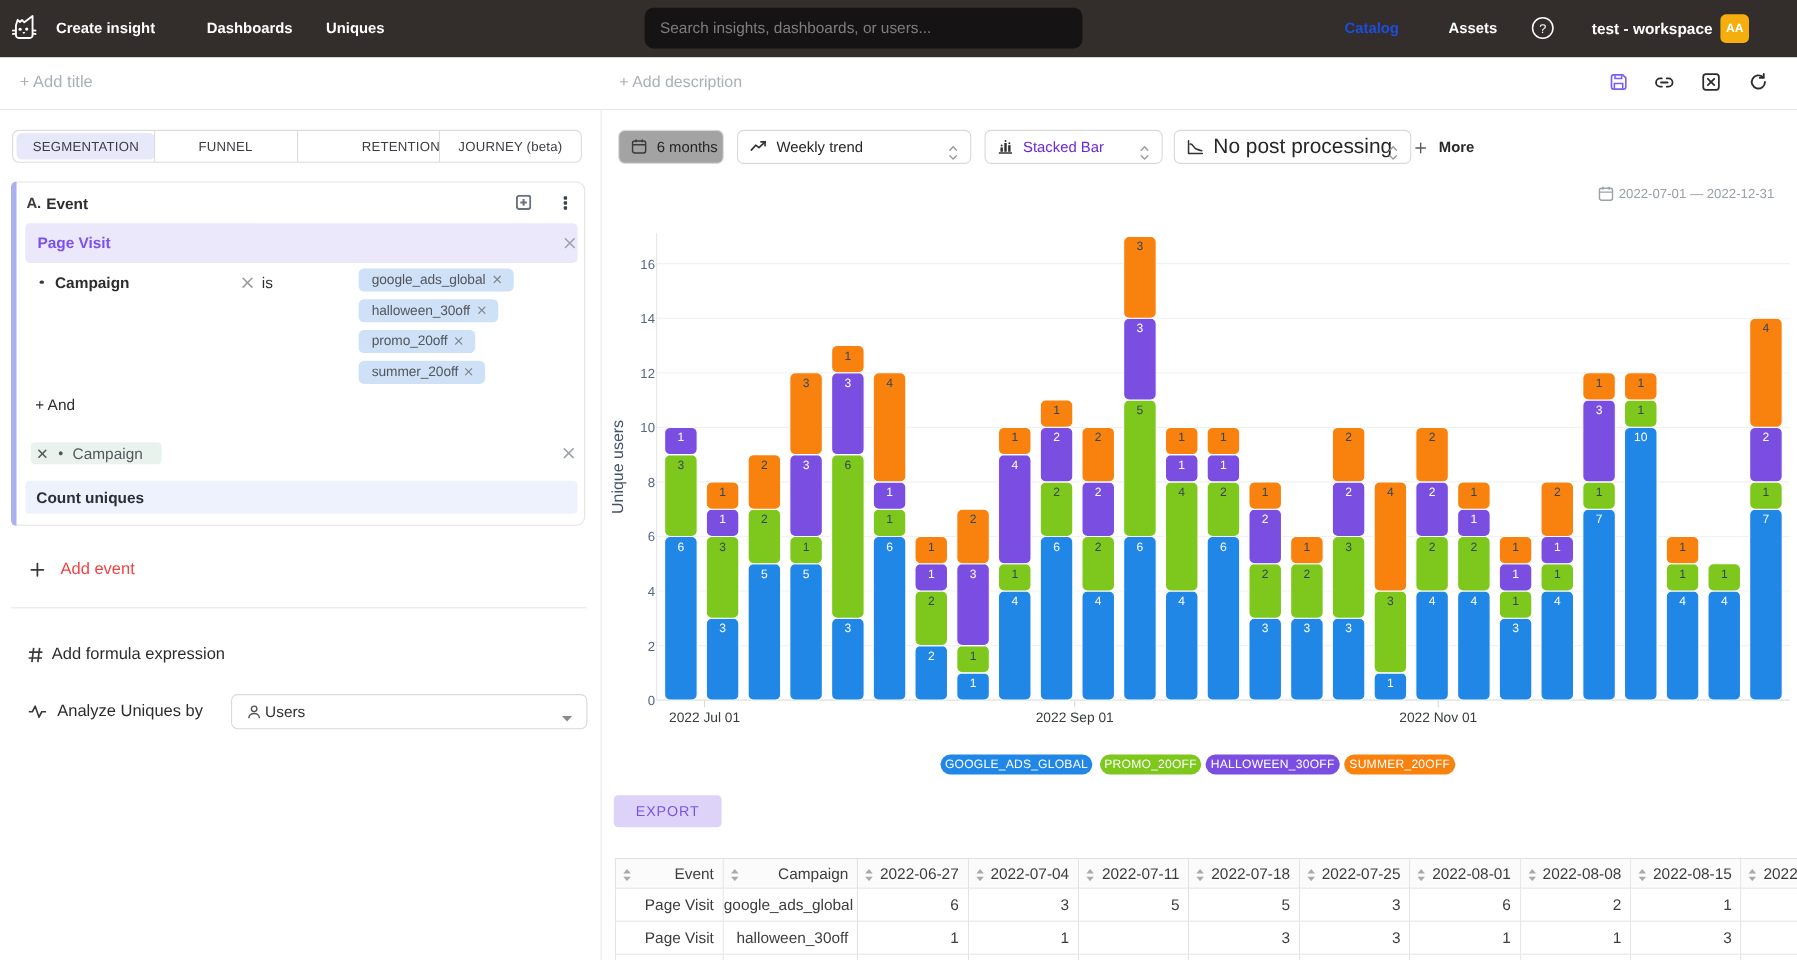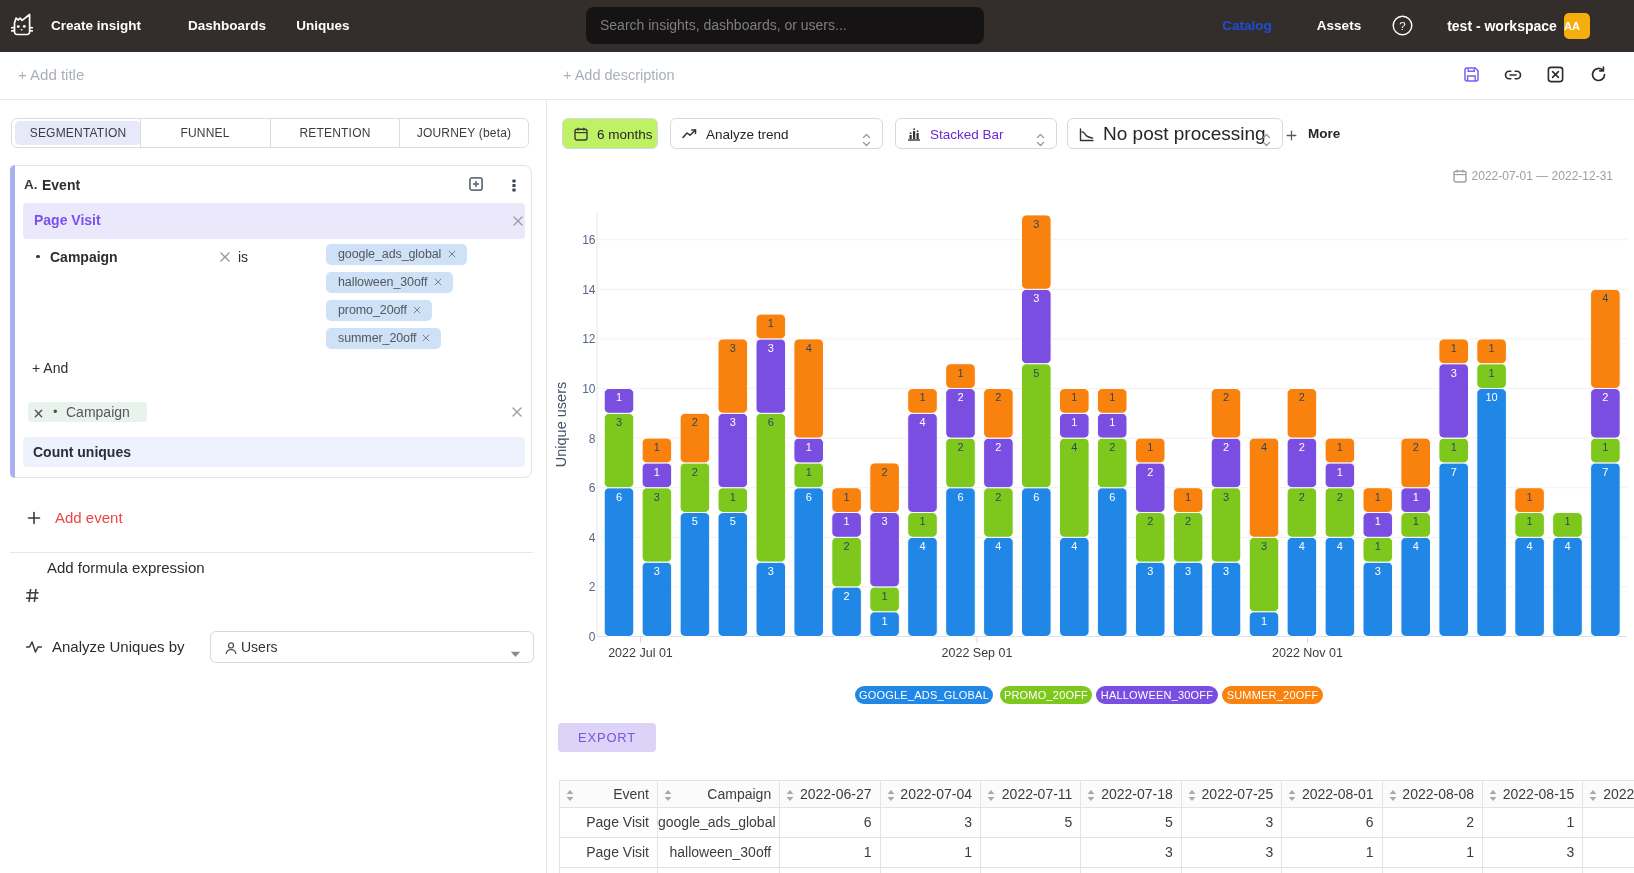--- a/index.html
+++ b/index.html
@@ -20,21 +20,21 @@
 <div style="position:absolute;left:227px;top:0;height:52px;line-height:52px;color:#fff;font-size:13.5px;font-weight:bold;z-index:3;white-space:nowrap;transform:translateX(-50%)">Dashboards</div>
 <div style="position:absolute;left:323px;top:0;height:52px;line-height:52px;color:#fff;font-size:13.5px;font-weight:bold;z-index:3;white-space:nowrap;transform:translateX(-50%)">Uniques</div>
 <div style="position:absolute;left:586px;top:7px;width:398px;height:37px;background:#161314;border-radius:8px;z-index:3;color:#7e7e7e;font-size:14px;line-height:37px;padding-left:14px;box-sizing:border-box">Search insights, dashboards, or users...</div>
 <div style="position:absolute;left:1247px;top:0;height:52px;line-height:52px;color:#1d4ed8;font-size:13.5px;font-weight:bold;z-index:3;white-space:nowrap;transform:translateX(-50%)">Catalog</div>
 <div style="position:absolute;left:1339px;top:0;height:52px;line-height:52px;color:#fff;font-size:13.5px;font-weight:bold;z-index:3;white-space:nowrap;transform:translateX(-50%)">Assets</div>
 <div style="position:absolute;left:1392px;top:15px;z-index:3"><svg width="21" height="21" viewBox="0 0 21 21">
       <circle cx="10.5" cy="10.5" r="9.3" fill="none" stroke="#ffffff" stroke-width="1.4"></circle>
       <text x="10.5" y="14.7" text-anchor="middle" font-size="11.5" fill="#ffffff" font-family="Liberation Sans, sans-serif">?</text>
     </svg></div>
 <div style="position:absolute;left:1502px;top:0;height:52px;line-height:52px;color:#fff;font-size:14px;font-weight:bold;z-index:3;white-space:nowrap;transform:translateX(-50%)">test - workspace</div>
-<div style="position:absolute;left:1564px;top:13px;width:26px;height:26px;background:#f5ae0e;border-radius:5px;z-index:3;color:#fff;font-size:11px;font-weight:bold;text-align:left;line-height:26px">AA</div>
+<div style="position:absolute;left:1564px;top:13px;width:26px;height:26px;background:#f5ae0e;border-radius:5px;z-index:3;color:#fff;font-size:11px;font-weight:bold;text-align:center;line-height:26px">AA</div>
 <div style="position:absolute;left:0;top:52px;width:1634px;height:47px;background:#fff;border-bottom:1px solid #e8e8e8;z-index:1"></div>
 <div style="position:absolute;left:18px;top:52px;height:46px;line-height:46px;color:#a9b0b7;font-size:15px;z-index:2">+ Add title</div>
 <div style="position:absolute;left:563px;top:52px;height:46px;line-height:46px;color:#a9b0b7;font-size:14.5px;z-index:2">+ Add description</div>
 <div style="position:absolute;left:1463px;top:66px;z-index:2"><svg width="17" height="17" viewBox="0 0 17 17">
       <path d="M2 4 a2 2 0 0 1 2-2 h8.2 L15 4.8 V13 a2 2 0 0 1-2 2 H4 a2 2 0 0 1-2-2 Z" fill="none" stroke="#7b5cf5" stroke-width="1.5"></path>
       <path d="M5.2 2.3 v3 h6 v-3" fill="none" stroke="#7b5cf5" stroke-width="1.4"></path>
       <path d="M4.6 15 v-5 h7.6 v5" fill="none" stroke="#7b5cf5" stroke-width="1.4"></path>
     </svg></div>
 <div style="position:absolute;left:1504px;top:66px;z-index:2"><svg width="18" height="18" viewBox="0 0 24 24">
       <path d="M15 7 h2 a5 5 0 0 1 0 10 h-2 M9 17 H7 A5 5 0 0 1 7 7 h2" fill="none" stroke="#2c2c2c" stroke-width="2.2" stroke-linecap="round"></path>
@@ -47,21 +47,21 @@
     </svg></div>
 <div style="position:absolute;left:1590px;top:66px;z-index:2"><svg width="17" height="17" viewBox="0 0 17 17">
       <path d="M14.5 8.5 A6 6 0 1 1 12.7 4.2" fill="none" stroke="#2c2c2c" stroke-width="1.7" stroke-linecap="round"></path>
       <path d="M13.4 1.2 v3.6 h-3.6" fill="none" stroke="#2c2c2c" stroke-width="1.7" stroke-linecap="round" stroke-linejoin="round"></path>
     </svg></div>
 <div style="position:absolute;left:546px;top:99px;width:1px;height:774px;background:#e8e8e8;z-index:1"></div>
 <div style="position:absolute;left:11px;top:118px;width:518px;height:30px;border:1px solid #dcdcdc;border-radius:6px;background:#fff;z-index:2;box-sizing:border-box"></div>
 <div style="position:absolute;left:15px;top:121px;width:126px;height:24px;background:#e7e8fa;border-radius:5px;z-index:3"></div>
 <div style="position:absolute;left:13px;top:118px;width:130px;height:30px;line-height:30px;text-align:center;color:#3c3c43;font-size:12px;letter-spacing:0.2px;z-index:4">SEGMENTATION</div>
 <div style="position:absolute;left:140px;top:118px;width:130px;height:30px;line-height:30px;text-align:center;color:#3c3c43;font-size:12px;letter-spacing:0.2px;z-index:4">FUNNEL</div>
-<div style="position:absolute;left:270px;top:118px;width:130px;height:30px;line-height:30px;text-align:center;color:#3c3c43;font-size:12px;letter-spacing:0.2px;z-index:4">RETENTION</div>
+<div style="position:absolute;left:270px;top:118px;width:130px;height:30px;line-height:30px;text-align:right;color:#3c3c43;font-size:12px;letter-spacing:0.2px;z-index:4">RETENTION</div>
 <div style="position:absolute;left:399px;top:118px;width:130px;height:30px;line-height:30px;text-align:center;color:#3c3c43;font-size:12px;letter-spacing:0.2px;z-index:4">JOURNEY (beta)</div>
 <div style="position:absolute;left:140px;top:119px;width:1px;height:28px;background:#dcdcdc;z-index:4"></div>
 <div style="position:absolute;left:270px;top:119px;width:1px;height:28px;background:#dcdcdc;z-index:4"></div>
 <div style="position:absolute;left:399px;top:119px;width:1px;height:28px;background:#dcdcdc;z-index:4"></div>
 <div style="position:absolute;left:10px;top:165px;width:522px;height:313px;background:#fff;border:1px solid #e4e4e4;border-radius:8px;z-index:2;box-sizing:border-box"></div>
 <div style="position:absolute;left:10px;top:165px;width:4.5px;height:313px;background:#a9b1f3;border-radius:8px 0 0 8px;z-index:3"></div>
 <div style="position:absolute;left:24px;top:177px;height:16px;line-height:16px;color:#3a3a3a;font-size:13.5px;font-weight:bold;z-index:3">A.</div>
 <div style="position:absolute;left:42px;top:176px;height:18px;line-height:18px;color:#2e2e2e;font-size:14px;font-weight:bold;z-index:3">Event</div>
 <div style="position:absolute;left:469px;top:177px;z-index:3"><svg width="14" height="14" viewBox="0 0 14 14">
       <rect x="0.9" y="0.9" width="12.2" height="12.2" rx="2.2" fill="none" stroke="#68737f" stroke-width="1.8"></rect>
@@ -133,44 +133,44 @@
       <line x1="1.5" y1="7" x2="12.5" y2="7" stroke="#3a3a3a" stroke-width="1.6" stroke-linecap="round"></line>
     </svg></div>
 <div style="position:absolute;left:55px;top:509px;height:18px;line-height:18px;color:#ef4444;font-size:15px;z-index:2">Add event</div>
 <div style="position:absolute;left:10px;top:552px;width:523px;height:1px;background:#e8e8e8;z-index:2"></div>
 <div style="position:absolute;left:25px;top:588px;z-index:2"><svg width="15" height="15" viewBox="0 0 15 15">
       <line x1="5.6" y1="1" x2="4" y2="14" stroke="#3a3a3a" stroke-width="1.5"></line>
       <line x1="11" y1="1" x2="9.4" y2="14" stroke="#3a3a3a" stroke-width="1.5"></line>
       <line x1="1.4" y1="4.8" x2="13.6" y2="4.8" stroke="#3a3a3a" stroke-width="1.5"></line>
       <line x1="1" y1="10.2" x2="13.2" y2="10.2" stroke="#3a3a3a" stroke-width="1.5"></line>
     </svg></div>
-<div style="position:absolute;left:47px;top:559px;height:18px;line-height:18px;color:#2d2d2d;font-size:15px;z-index:2">Add formula expression</div>
+<div style="position:absolute;left:47px;top:586px;height:18px;line-height:18px;color:#2d2d2d;font-size:15px;z-index:2">Add formula expression</div>
 <div style="position:absolute;left:26px;top:640px;z-index:2"><svg width="16" height="14" viewBox="0 0 16 14">
       <polyline points="0.5,7 3.5,7 6,2 9.5,12 12,7 15.5,7" fill="none" stroke="#3a3a3a" stroke-width="1.5" stroke-linecap="round" stroke-linejoin="round"></polyline>
     </svg></div>
 <div style="position:absolute;left:52px;top:638px;height:18px;line-height:18px;color:#2d2d2d;font-size:15px;z-index:2">Analyze Uniques by</div>
 <div style="position:absolute;left:210px;top:631px;width:324px;height:32px;border:1px solid #d9d9d9;border-radius:6px;background:#fff;z-index:2;box-sizing:border-box"></div>
 <div style="position:absolute;left:225px;top:641px;z-index:3"><svg width="12" height="13" viewBox="0 0 12 13">
       <circle cx="6" cy="3.4" r="2.5" fill="none" stroke="#555" stroke-width="1.3"></circle>
       <path d="M1.2 12 c0-2.8 2.1-4.4 4.8-4.4 s4.8 1.6 4.8 4.4" fill="none" stroke="#555" stroke-width="1.3"></path>
     </svg></div>
 <div style="position:absolute;left:241px;top:631px;height:32px;line-height:32px;color:#333;font-size:14px;z-index:3">Users</div>
 <div style="position:absolute;left:510px;top:644px;z-index:3"><svg width="11" height="7" viewBox="0 0 11 7">
       <path d="M0.8 0.8 L5.5 6 L10.2 0.8 Z" fill="#8a8a8a"></path>
     </svg></div>
-<div style="position:absolute;left:562px;top:118px;width:96px;height:31px;border:1px solid #d9d9d9;border-radius:6px;background:#bef264;z-index:2;box-sizing:border-box;line-height:29px;padding-left:11px"><span style="display:inline-block;vertical-align:-2px;margin-right:9px"><svg width="14" height="14" viewBox="0 0 14 14">
+<div style="position:absolute;left:562px;top:118px;width:96px;height:31px;border:1px solid #d9d9d9;border-radius:6px;background:#a3a3a3;z-index:2;box-sizing:border-box;line-height:29px;padding-left:11px"><span style="display:inline-block;vertical-align:-2px;margin-right:9px"><svg width="14" height="14" viewBox="0 0 14 14">
         <rect x="1" y="2.2" width="12" height="10.8" rx="2" fill="none" stroke="#3a3a3a" stroke-width="1.4"></rect>
         <line x1="4.2" y1="0.8" x2="4.2" y2="3.4" stroke="#3a3a3a" stroke-width="1.4"></line>
         <line x1="9.8" y1="0.8" x2="9.8" y2="3.4" stroke="#3a3a3a" stroke-width="1.4"></line>
         <line x1="1" y1="5.6" x2="13" y2="5.6" stroke="#3a3a3a" stroke-width="1.2"></line>
       </svg></span><span style="color:#262626;font-size:13.5px">6 months</span></div>
 <div style="position:absolute;left:670px;top:118px;width:213px;height:31px;border:1px solid #d9d9d9;border-radius:6px;background:#fff;z-index:2;box-sizing:border-box;line-height:29px;padding-left:11px"><span style="display:inline-block;vertical-align:-2px;margin-right:9px"><svg width="15" height="14" viewBox="0 0 15 14">
         <polyline points="1,10.5 5,6 8,8.2 13.5,3" fill="none" stroke="#333" stroke-width="1.5" stroke-linecap="round" stroke-linejoin="round"></polyline>
         <polyline points="9.8,3 13.5,3 13.5,6.6" fill="none" stroke="#333" stroke-width="1.5" stroke-linecap="round" stroke-linejoin="round"></polyline>
-      </svg></span><span style="color:#262626;font-size:13.5px">Analyze trend</span><span style="position:absolute;right:11px;top:8px"><svg width="9" height="14" viewBox="0 0 9 14">
+      </svg></span><span style="color:#262626;font-size:13.5px">Weekly trend</span><span style="position:absolute;right:11px;top:8px"><svg width="9" height="14" viewBox="0 0 9 14">
         <polyline points="1.5,4.5 4.5,1.5 7.5,4.5" fill="none" stroke="#9a9a9a" stroke-width="1.3" stroke-linecap="round" stroke-linejoin="round"></polyline>
         <polyline points="1.5,9.5 4.5,12.5 7.5,9.5" fill="none" stroke="#9a9a9a" stroke-width="1.3" stroke-linecap="round" stroke-linejoin="round"></polyline>
       </svg></span></div>
 <div style="position:absolute;left:895px;top:118px;width:162px;height:31px;border:1px solid #d9d9d9;border-radius:6px;background:#fff;z-index:2;box-sizing:border-box;line-height:29px;padding-left:11px"><span style="display:inline-block;vertical-align:-2px;margin-right:9px"><svg width="14" height="14" viewBox="0 0 14 14">
         <line x1="1" y1="13" x2="13" y2="13" stroke="#333" stroke-width="1.4"></line>
         <rect x="2.5" y="8" width="2.2" height="4" fill="#333"></rect>
         <rect x="6" y="4" width="2.2" height="8" fill="#333"></rect>
         <rect x="9.5" y="6" width="2.2" height="6" fill="#333"></rect>
         <circle cx="3.6" cy="6.2" r="0.9" fill="#333"></circle>
         <circle cx="7.1" cy="2.2" r="0.9" fill="#333"></circle>

